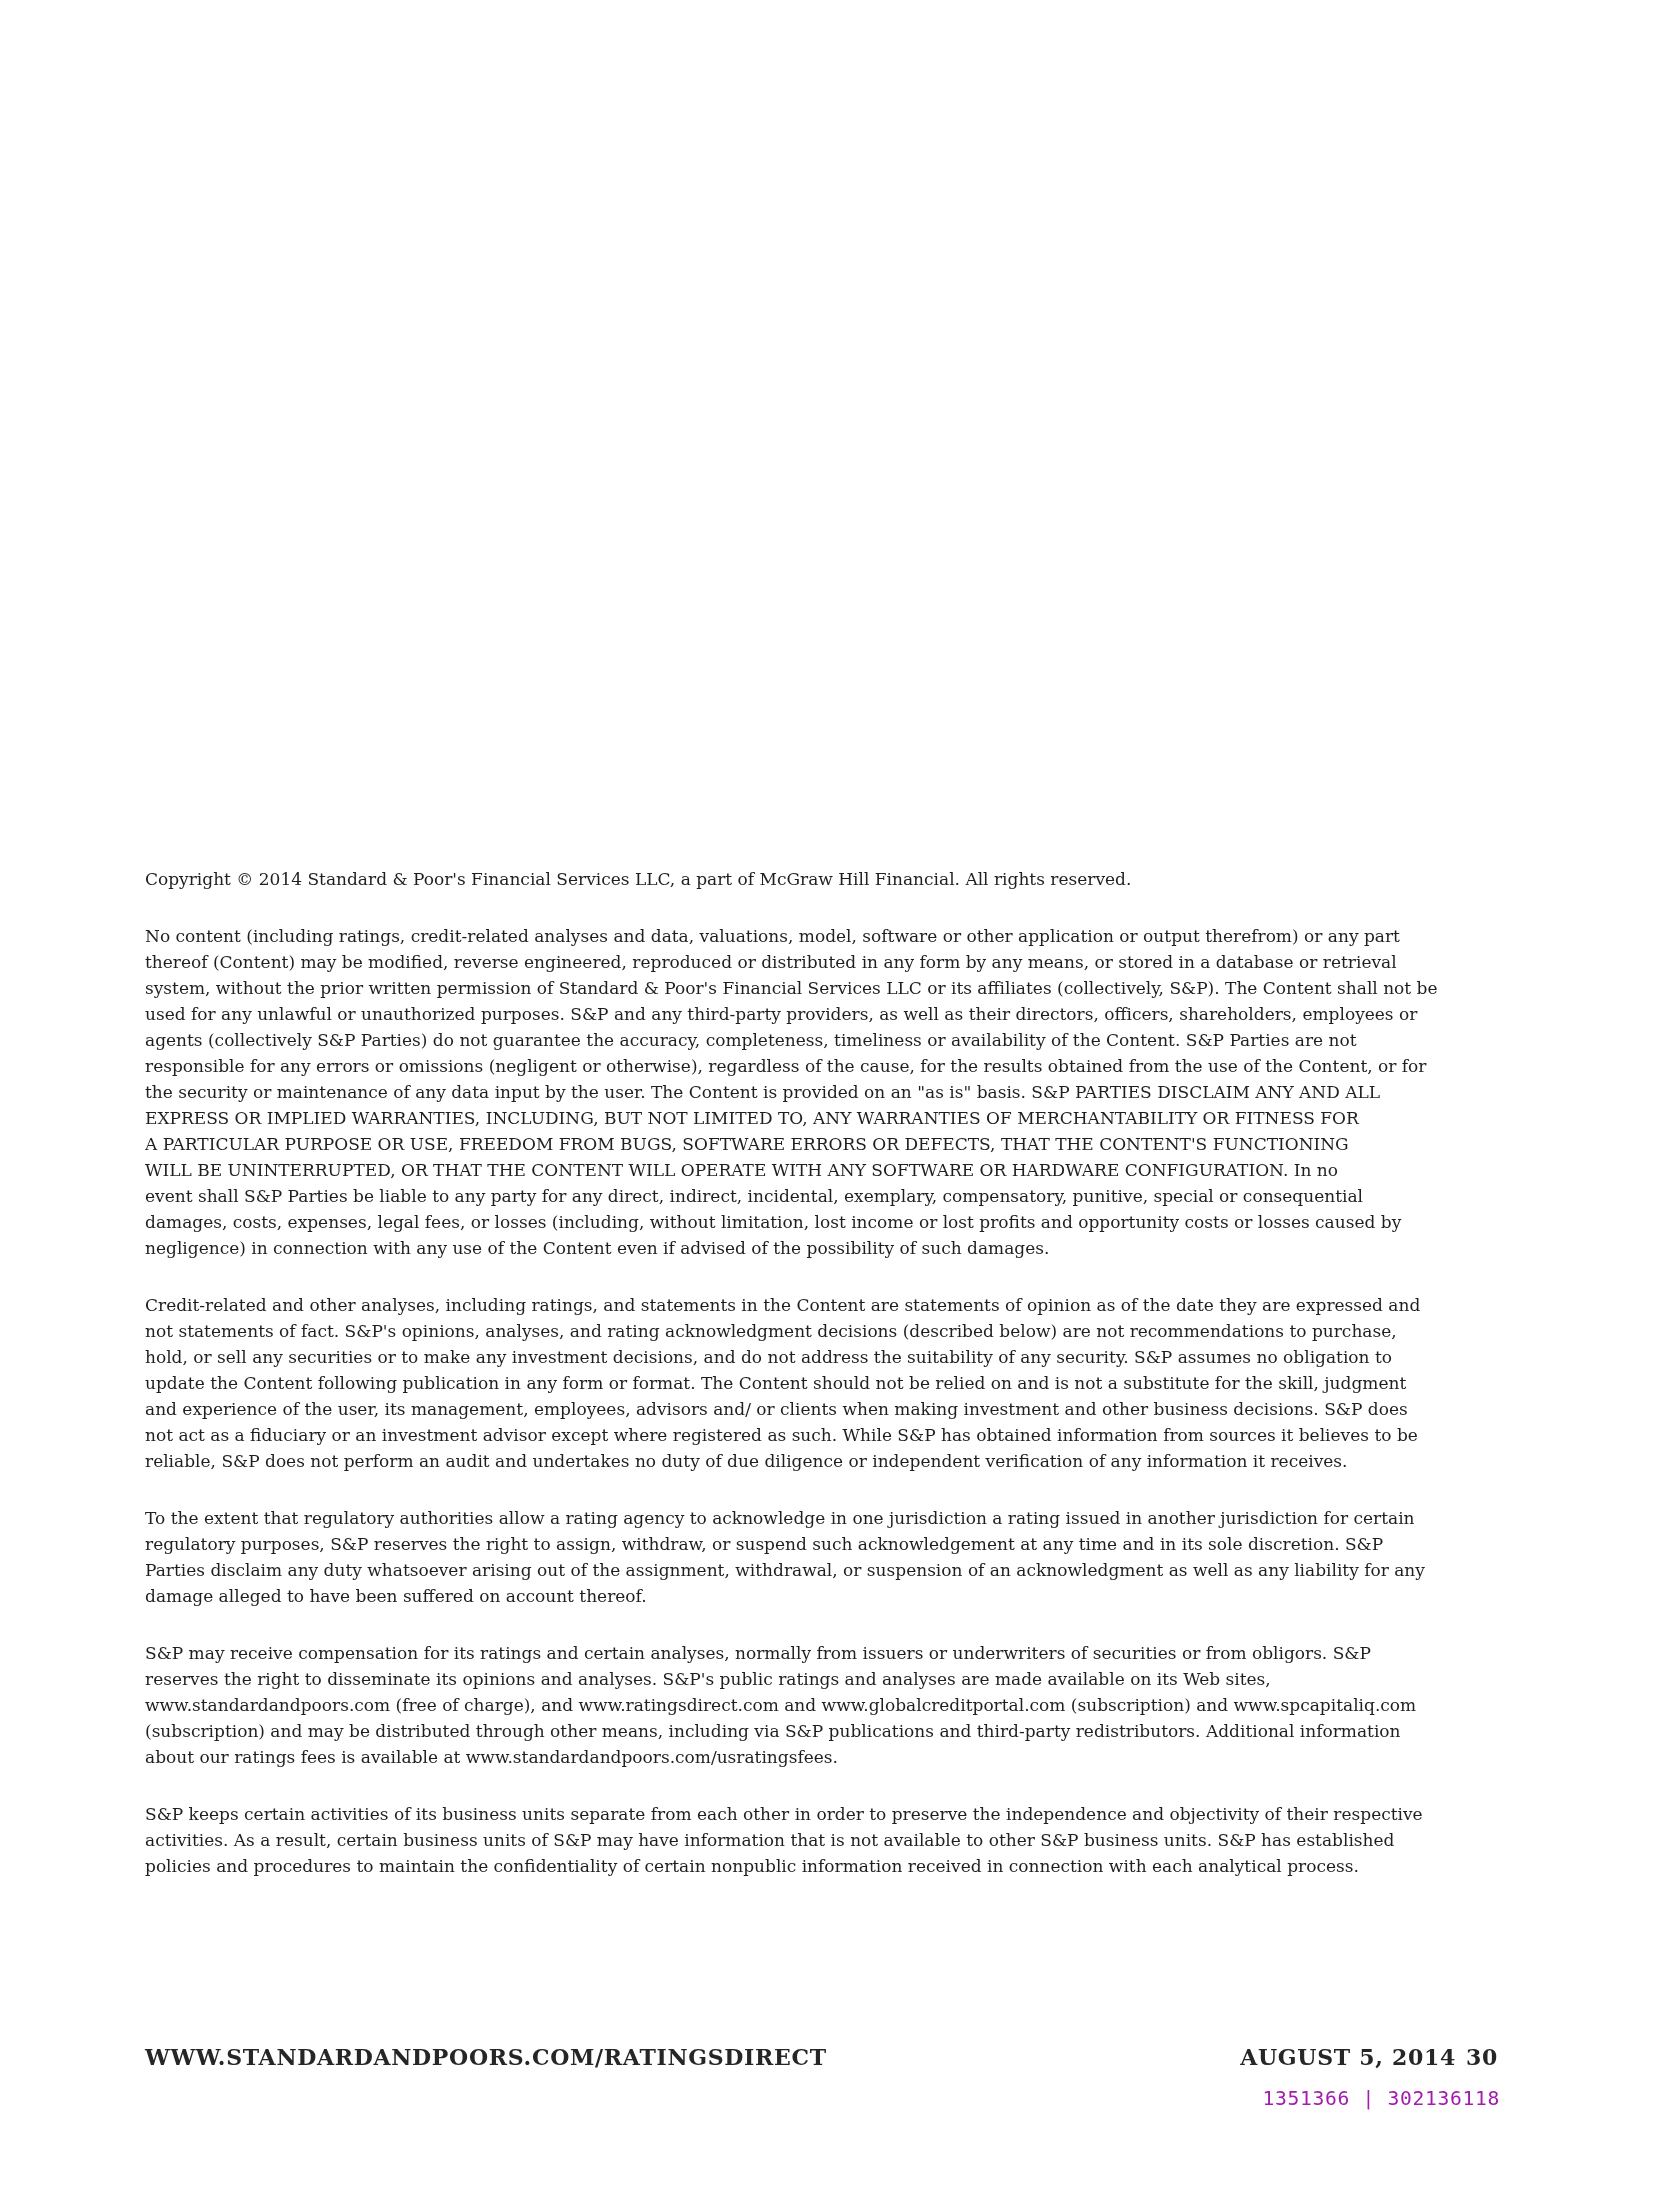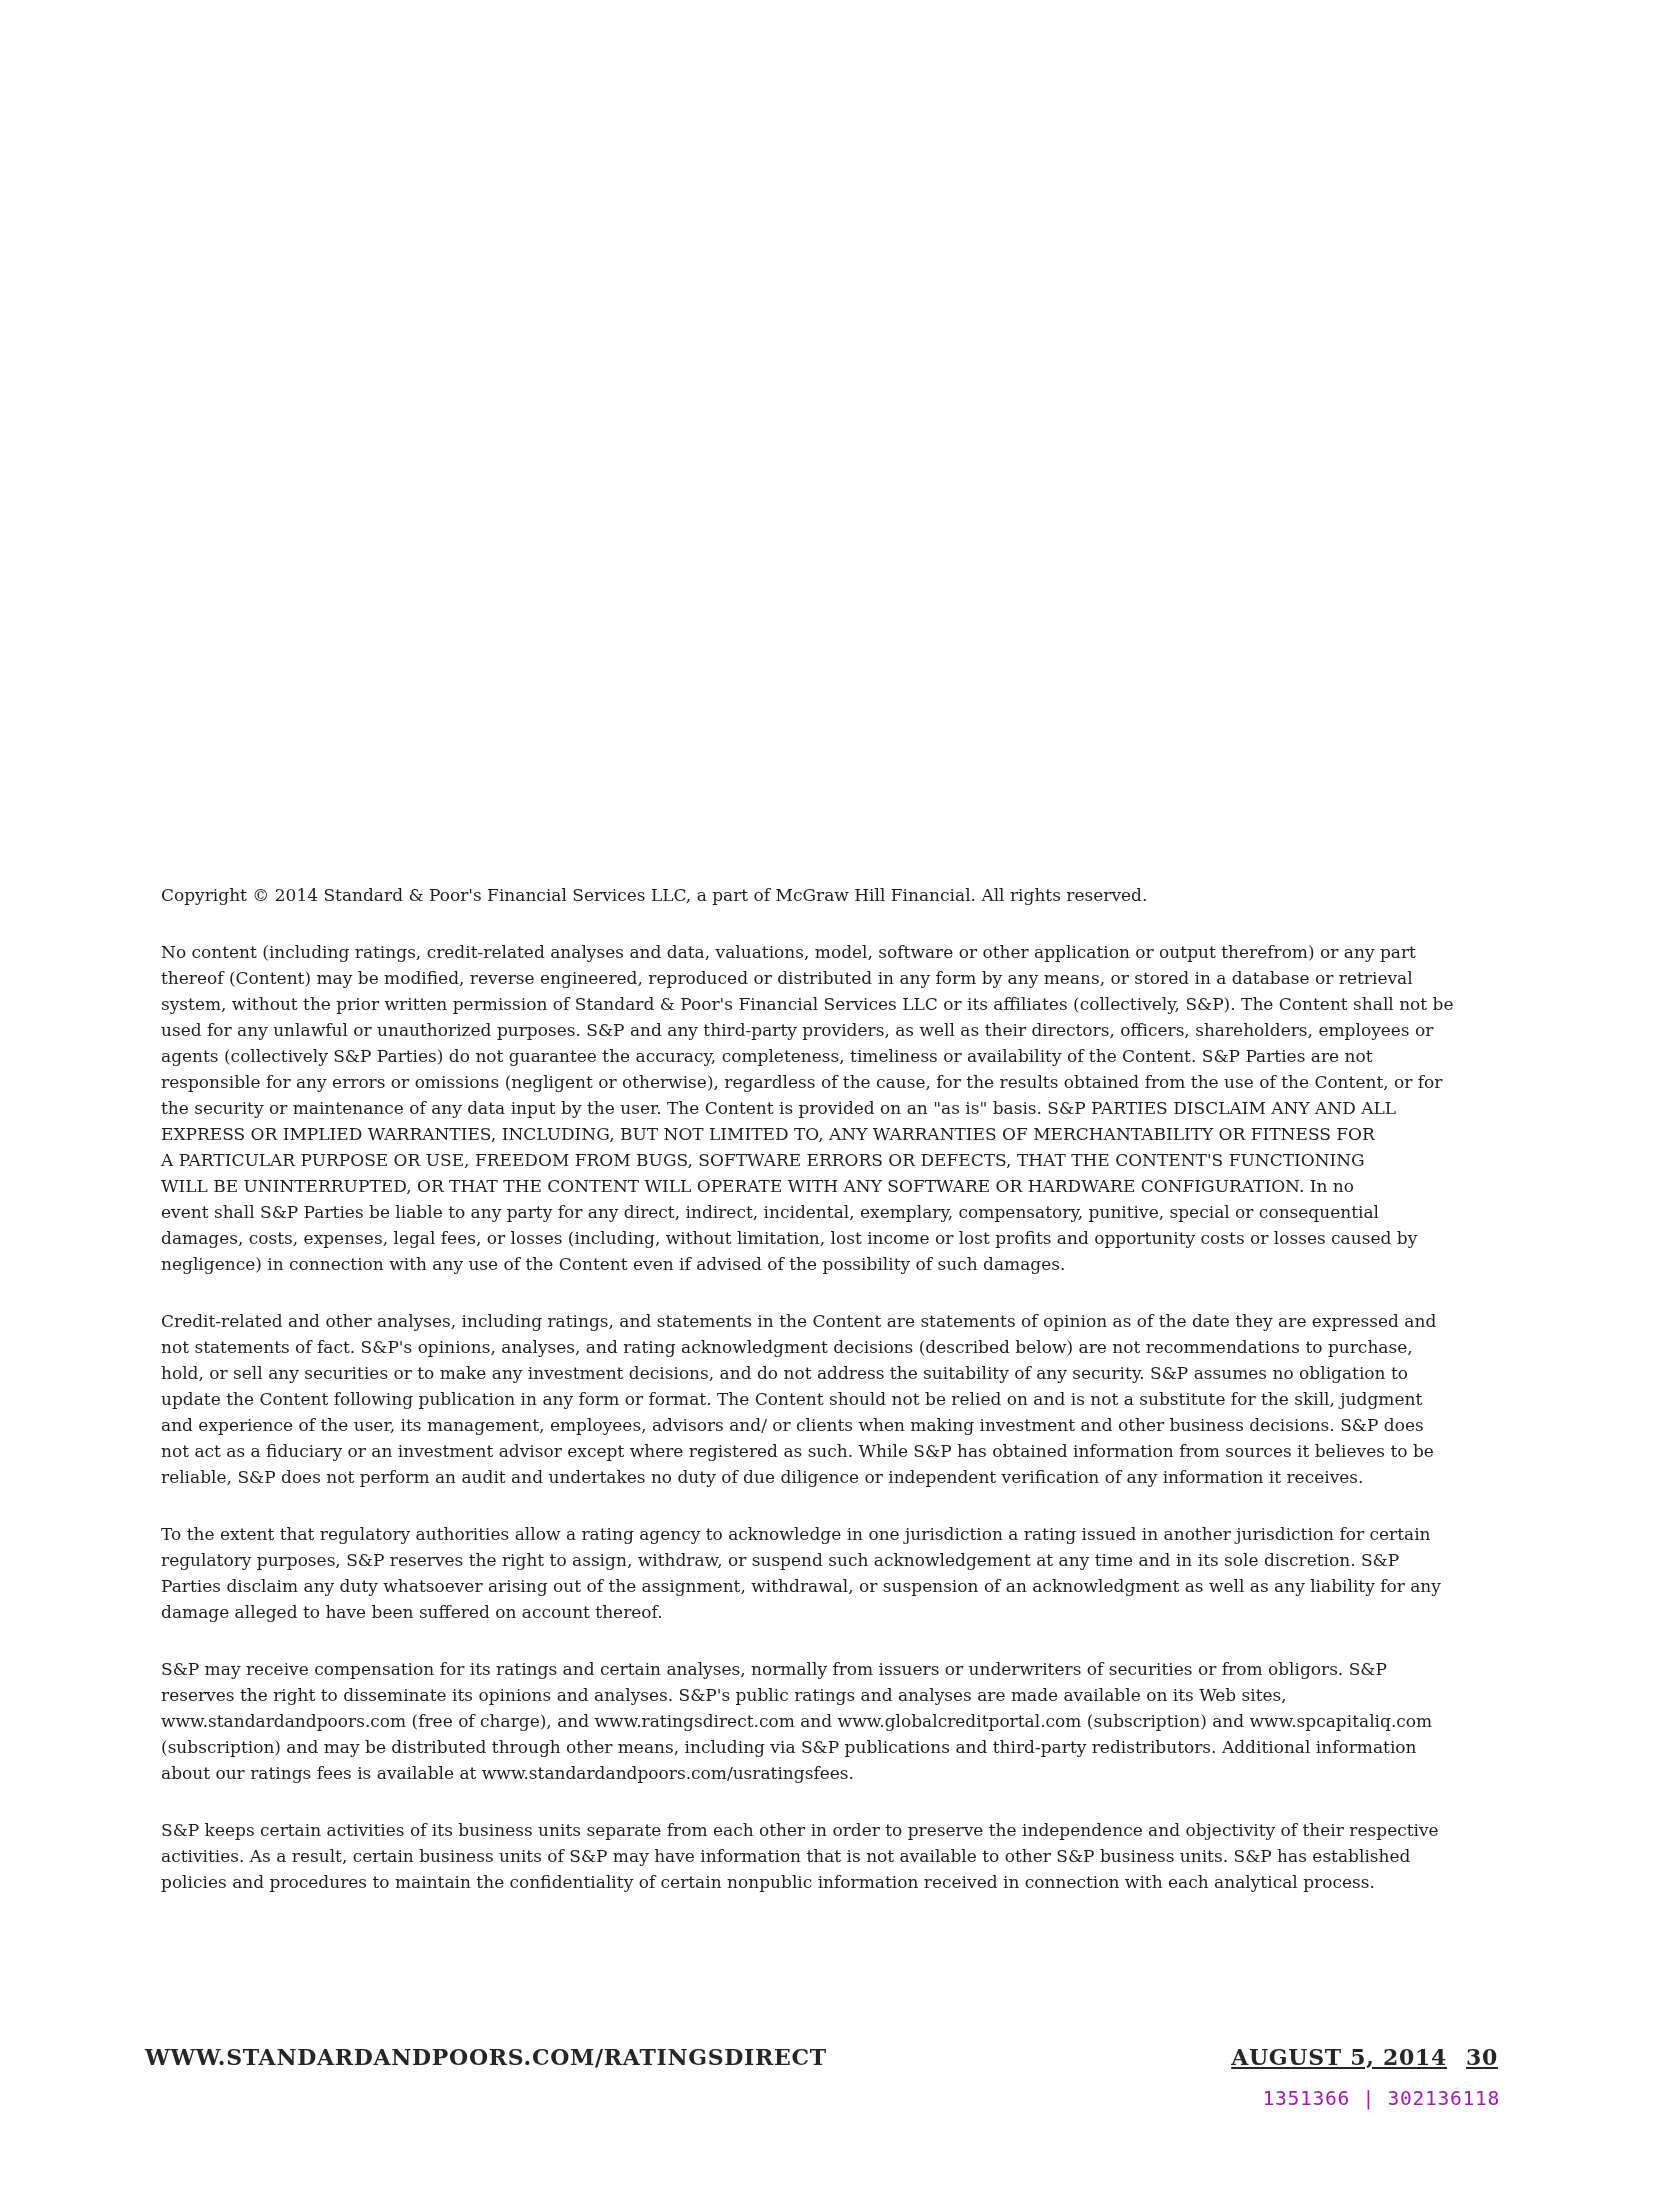--- a/index.html
+++ b/index.html
@@ -14,42 +14,42 @@
   .body-text {
     position: absolute;
     left: 145px;
     top: 866px;
     width: 1440px;
     color: #1f1f1f;
     font-size: 17px;
     line-height: 26px;
   }
   .body-text p {
-    margin: 16px;
+    margin: 0;
     white-space: pre; 
   }
   .body-text p + p { margin-top: 31px; }
 
   .footer-row {
     position: absolute;
     left: 145px;
     right: 171px;
     top: 2044px;
     display: flex;
     justify-content: space-between;
     align-items: baseline;
     color: #262626;
     font-weight: bold;
     font-size: 22px;
     line-height: 26px;
     letter-spacing: 0.7px;
     white-space: nowrap;
     text-align: right;
   }
-  .date-group { display: flex; gap: 19px; text-decoration: underline; }
+  .date-group { display: flex; gap: 10px; }
 
   .doc-id {
     position: absolute;
     right: 169px;
     top: 2087px;
     color: #a21caf;
     font-family: "DejaVu Sans Mono", "Liberation Mono", monospace;
     font-size: 19.6px;
     line-height: 23.6px;
     letter-spacing: 0.7px;

